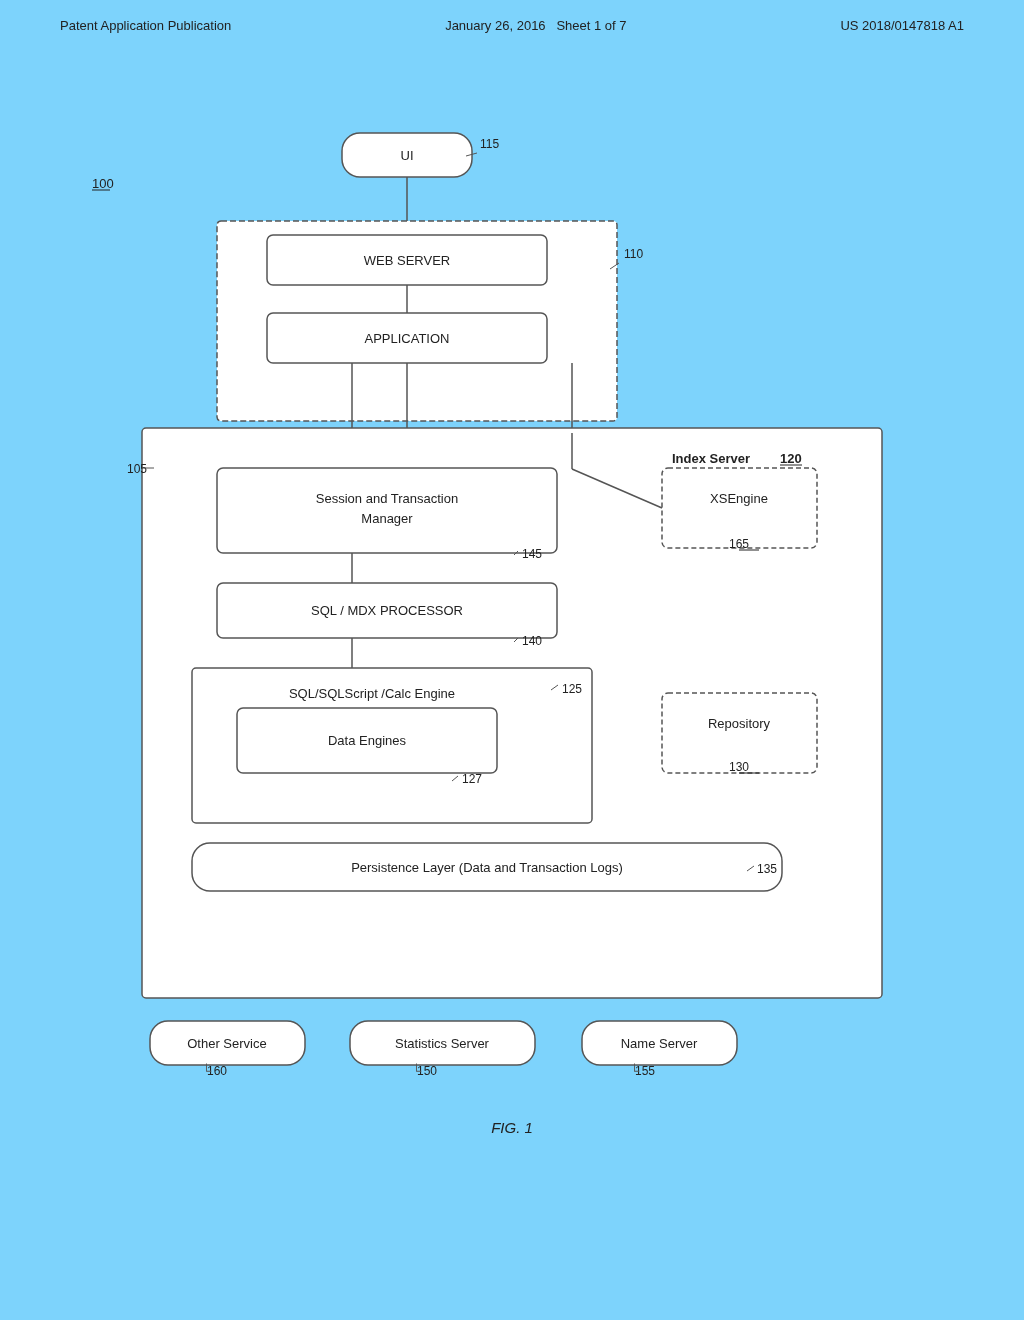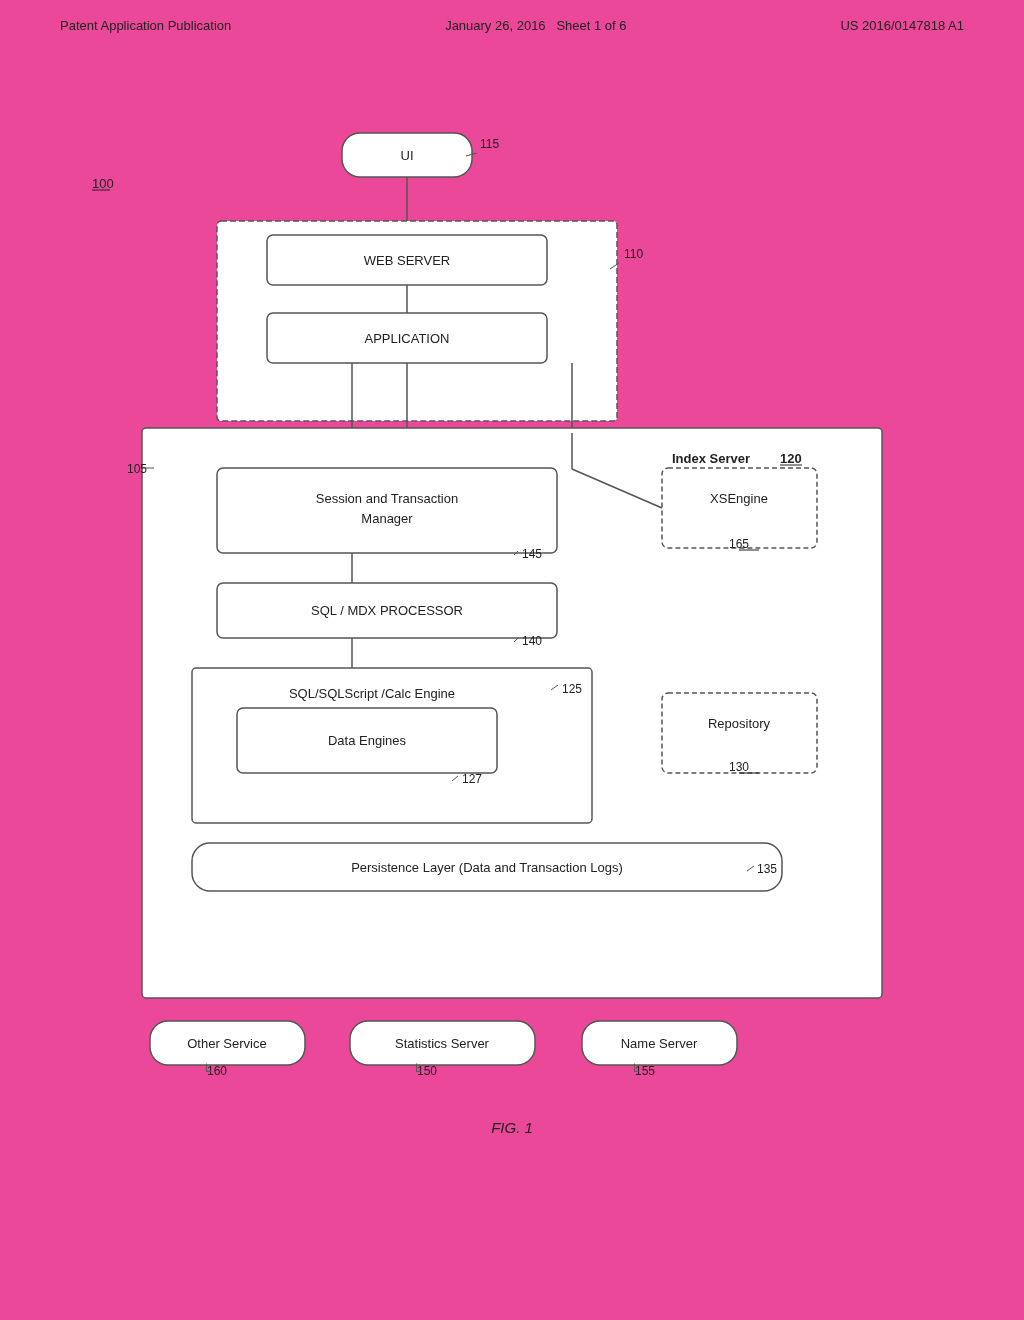--- a/index.html
+++ b/index.html
@@ -7,21 +7,21 @@
       background: #fff;
       font-family: Arial, sans-serif;
       width: 1024px;
       min-height: 1320px;
       position: relative;
     }
 
     .page {
       width: 1024px;
       min-height: 1320px;
-      background: #ec4899;
+      background: #7dd3fc;
       padding: 0;
       position: relative;
     }
 
     
     .header {
       display: flex;
       justify-content: space-between;
       padding: 18px 60px 10px 60px;
       font-size: 13px;
@@ -36,23 +36,23 @@
     }
   </style>
 </head>
 <body>
 
 <div class="page">
 
   <div class="header">
     <span>Patent Application Publication</span>
     <span>
-      <span>January 26, 2016</span>&nbsp;&nbsp;&nbsp;<span>Sheet 1 of 6</span>
+      <span>January 26, 2016</span>&nbsp;&nbsp;&nbsp;<span>Sheet 1 of 7</span>
     </span>
-    <span>US 2016/0147818 A1</span>
+    <span>US 2018/0147818 A1</span>
   </div>
 
   <div class="diagram-area">
     <svg width="900" height="1100" viewBox="0 0 900 1100" xmlns="http://www.w3.org/2000/svg" style="display:block; margin:0 auto; font-family: Arial, sans-serif;">
 
       <text x="30" y="115" font-size="13" fill="#222">
         <tspan>100</tspan>
       </text>
 
       <line x1="30" y1="117" x2="48" y2="117" stroke="#222" stroke-width="1"></line>

